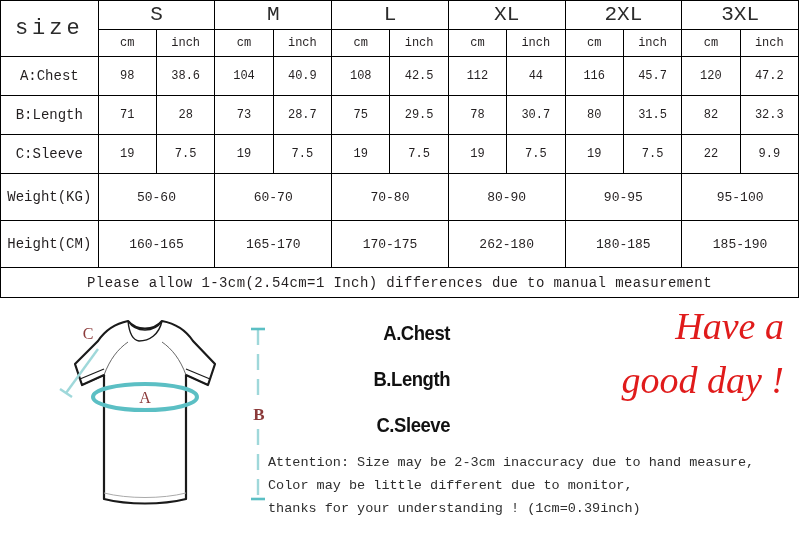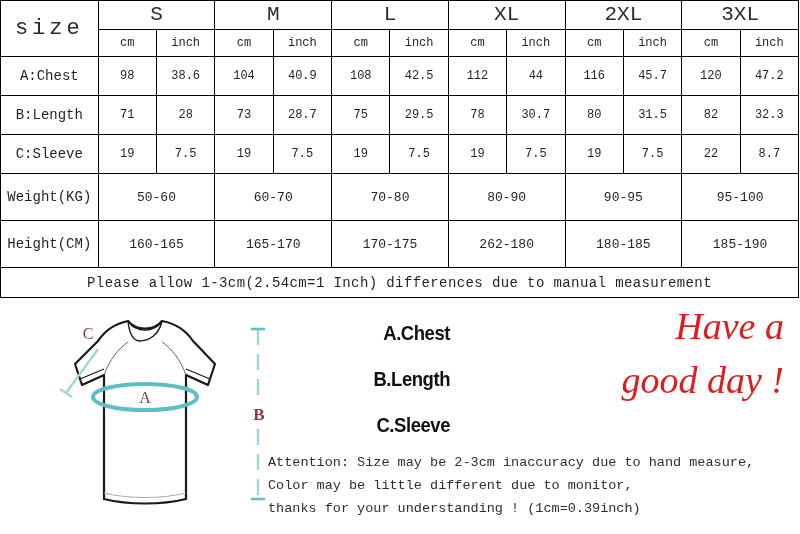--- a/index.html
+++ b/index.html
@@ -224,21 +224,21 @@
         <td class="val cell-blue">7.5</td>
         <td class="val cell-yellow">19</td>
         <td class="val cell-blue">7.5</td>
         <td class="val cell-yellow">19</td>
         <td class="val cell-blue">7.5</td>
         <td class="val cell-yellow">19</td>
         <td class="val cell-blue">7.5</td>
         <td class="val cell-yellow">19</td>
         <td class="val cell-blue">7.5</td>
         <td class="val cell-yellow">22</td>
-        <td class="val cell-blue">8.7</td>
+        <td class="val cell-blue">9.9</td>
       </tr>
 
       <tr>
         <td class="row-label">Weight(KG)</td>
         <td class="wh" colspan="2">50-60</td>
         <td class="wh" colspan="2">60-70</td>
         <td class="wh" colspan="2">70-80</td>
         <td class="wh" colspan="2">80-90</td>
         <td class="wh" colspan="2">90-95</td>
         <td class="wh" colspan="2">95-100</td>

